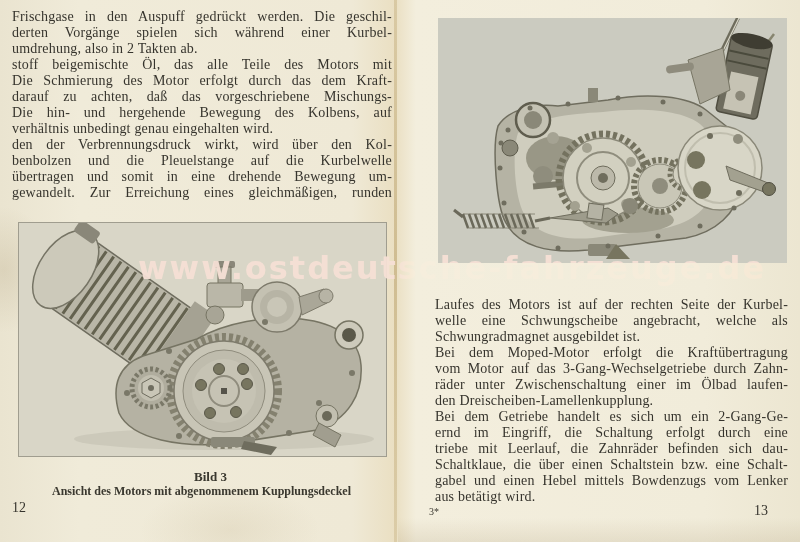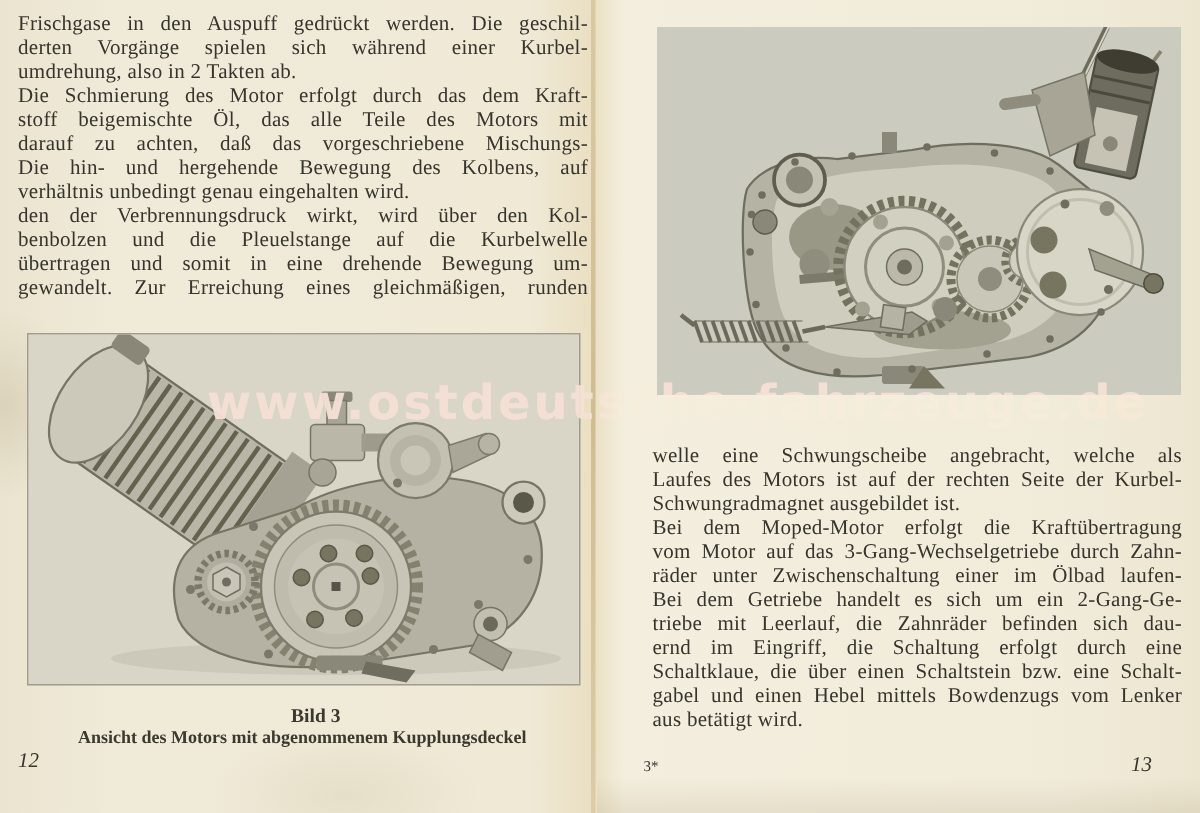--- a/index.html
+++ b/index.html
@@ -22,41 +22,41 @@
     position:absolute;left:398px;top:518px;width:402px;height:24px;
     background:linear-gradient(180deg,transparent,rgba(150,130,90,0.14));
   }
   .textblock{position:absolute;font-size:14px;line-height:16px;letter-spacing:0.2px;}
   .ln{width:100%;}
   .j{text-align:justify;text-align-last:justify;}
   .cap{position:absolute;text-align:center;font-weight:bold;color:#3a382f;}
   .figure{position:absolute;box-shadow:inset 0 0 28px rgba(110,105,85,0.22);}
   .fig-left{left:18px;top:222px;width:367px;height:233px;background:#d9d6c7;border:1px solid rgba(90,88,75,0.45);}
   .fig-right{left:438px;top:18px;width:349px;height:245px;background:#cbcbc0;}
-  .pageno{position:absolute;font-size:14px;font-style:italic;}
+  .pageno{position:absolute;font-size:14px;}
   .sig{position:absolute;font-size:10px;}
   .watermark{
     position:absolute;left:138px;top:249px;
     font-family:"DejaVu Sans","Liberation Sans",sans-serif;
     font-weight:bold;font-size:32px;letter-spacing:2px;
     color:#f6e0d5;mix-blend-mode:lighten;opacity:0.95;
     white-space:nowrap;z-index:40;pointer-events:none;
   }
 </style>
 </head>
 <body>
 
 <div id="scan">
 
   <div class="textblock" style="left:12px;top:9px;width:380px;">
     <div class="ln j">Frischgase in den Auspuff gedrückt werden. Die geschil-</div>
     <div class="ln j">derten Vorgänge spielen sich während einer Kurbel-</div>
     <div class="ln">umdrehung, also in 2 Takten ab.</div>
+    <div class="ln j">stoff beigemischte Öl, das alle Teile des Motors mit</div>
     <div class="ln j">Die Schmierung des Motor erfolgt durch das dem Kraft-</div>
-    <div class="ln j">stoff beigemischte Öl, das alle Teile des Motors mit</div>
     <div class="ln j">darauf zu achten, daß das vorgeschriebene Mischungs-</div>
     <div class="ln j">Die hin- und hergehende Bewegung des Kolbens, auf</div>
     <div class="ln">verhältnis unbedingt genau eingehalten wird.</div>
     <div class="ln j">den der Verbrennungsdruck wirkt, wird über den Kol-</div>
     <div class="ln j">benbolzen und die Pleuelstange auf die Kurbelwelle</div>
     <div class="ln j">übertragen und somit in eine drehende Bewegung um-</div>
     <div class="ln j">gewandelt. Zur Erreichung eines gleichmäßigen, runden</div>
   </div>
 
   <div class="figure fig-left">
@@ -237,29 +237,30 @@
           <circle cx="86" cy="214" r="2.5"></circle>
         <circle cx="66" cy="185" r="2.5"></circle>
           <circle cx="62" cy="150" r="2.5"></circle>
           <circle cx="63" cy="125" r="2.5"></circle>
       </g>
     </svg>
   </div>
 
 
   <div class="textblock" style="left:435px;top:297px;width:353px;">
+    <div class="ln j">Laufes des Motors ist auf der rechten Seite der Kurbel-</div>
     <div class="ln j">welle eine Schwungscheibe angebracht, welche als</div>
-    <div class="ln j">Laufes des Motors ist auf der rechten Seite der Kurbel-</div>
     <div class="ln">Schwungradmagnet ausgebildet ist.</div>
     <div class="ln j">Bei dem Moped-Motor erfolgt die Kraftübertragung</div>
     <div class="ln j">vom Motor auf das 3-Gang-Wechselgetriebe durch Zahn-</div>
     <div class="ln j">räder unter Zwischenschaltung einer im Ölbad laufen-</div>
+    <div class="ln">den Dreischeiben-Lamellenkupplung.</div>
     <div class="ln j">Bei dem Getriebe handelt es sich um ein 2-Gang-Ge-</div>
+    <div class="ln j">ernd im Eingriff, die Schaltung erfolgt durch eine</div>
     <div class="ln j">triebe mit Leerlauf, die Zahnräder befinden sich dau-</div>
-    <div class="ln j">ernd im Eingriff, die Schaltung erfolgt durch eine</div>
     <div class="ln j">Schaltklaue, die über einen Schaltstein bzw. eine Schalt-</div>
     <div class="ln j">gabel und einen Hebel mittels Bowdenzugs vom Lenker</div>
     <div class="ln">aus betätigt wird.</div>
   </div>
 
   <div class="sig" style="left:429px;top:506px;">3*</div>
   <div class="pageno" style="left:754px;top:503px;">13</div>
 
   <div class="gutter-line"></div>
   <div class="bottom-shade"></div>

